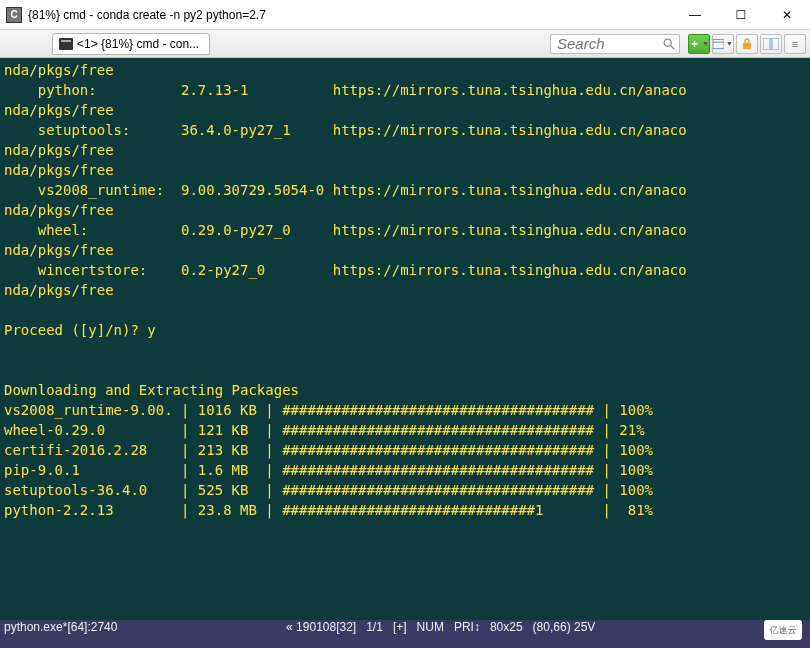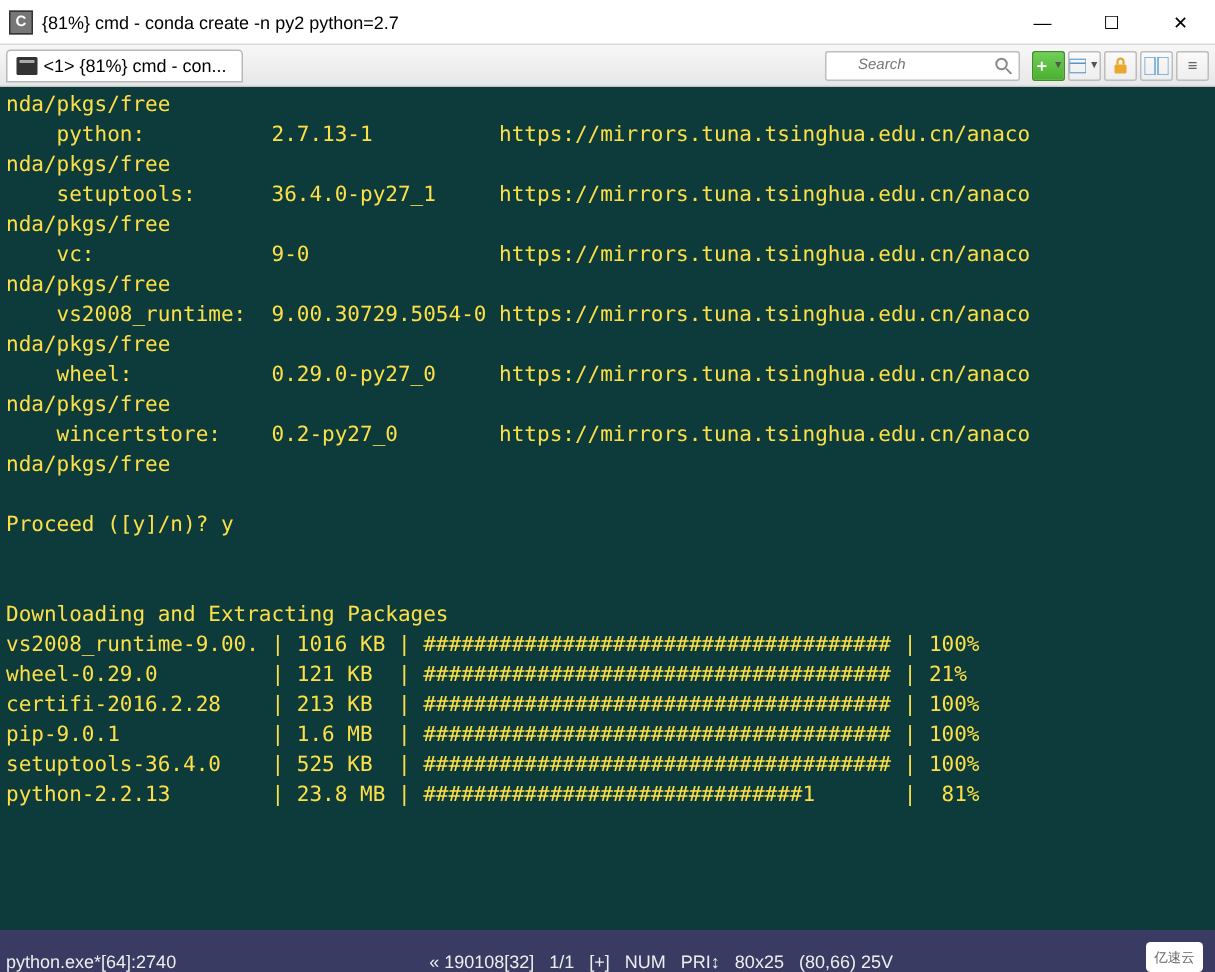--- a/index.html
+++ b/index.html
@@ -41,35 +41,36 @@
       font-size: 12px;
     }
     .tab-item {
       display: flex; align-items: center; gap: 4px;
       background: #fff;
       border: 1px solid #b8b8b8;
       border-top-left-radius: 3px; border-top-right-radius: 3px;
       padding: 2px 10px 2px 6px;
       height: 22px;
       margin-right: 4px;
+      margin-left: 48px;
     }
     .tab-icon {
       width: 14px; height: 12px; background: #333; border-radius: 1px;
       position: relative;
     }
     .tab-icon::after {
       content: ""; position: absolute; top: 2px; left: 2px;
       width: 10px; height: 2px; background: #aaa;
     }
     .toolbar-spacer { flex: 1; }
     .search {
       width: 130px; height: 20px;
       border: 1px solid #bdbdbd; border-radius: 2px;
-      padding: 0 20px 0 21px;
-      font-size: 10px; font-style: italic; color: #888;
+      padding: 0 20px 0 6px;
+      font-size: 15px; font-style: italic; color: #888;
       background: #fff;
     }
     .search-wrap { position: relative; margin-right: 6px; }
     .search-wrap .mag {
       position: absolute; right: 4px; top: 3px;
       width: 14px; height: 14px; color: #888;
     }
     .tbtn {
       width: 22px; height: 20px;
       border: 1px solid #bdbdbd; border-radius: 2px;
@@ -98,21 +99,21 @@
       position: relative;
     }
     .terminal .line { white-space: pre; }
     .dl-section .line { white-space: pre; }
 
     
     .statusbar {
       height: 28px;
       background: #3a3b62;
       color: #eee;
-      display: flex; align-items: flex-end;
+      display: flex; align-items: flex-start;
       font-size: 12px;
       padding: 0 8px 0 4px;
       gap: 24px;
       position: relative;
     }
     .statusbar .seg { white-space: nowrap; }
     .statusbar .center { flex: 1; display: flex; justify-content: center; gap: 10px; }
     .statusbar .logo {
       width: 38px; height: 20px;
       background: #fff; border-radius: 3px;
@@ -172,21 +173,20 @@
   <div class="tbtn menu-dots">≡</div>
 </div>
 
 <div class="terminal">
   <div id="pkg-lines">
       <div class="line">nda/pkgs/free</div>
       <div class="line">    python:          2.7.13-1          https://mirrors.tuna.tsinghua.edu.cn/anaco</div>
       <div class="line">nda/pkgs/free</div>
       <div class="line">    setuptools:      36.4.0-py27_1     https://mirrors.tuna.tsinghua.edu.cn/anaco</div>
       <div class="line">nda/pkgs/free</div>
-      <div class="line">    vc:              9-0               https://mirrors.tuna.tsinghua.edu.cn/anaco</div>
       <div class="line">nda/pkgs/free</div>
       <div class="line">    vs2008_runtime:  9.00.30729.5054-0 https://mirrors.tuna.tsinghua.edu.cn/anaco</div>
       <div class="line">nda/pkgs/free</div>
       <div class="line">    wheel:           0.29.0-py27_0     https://mirrors.tuna.tsinghua.edu.cn/anaco</div>
       <div class="line">nda/pkgs/free</div>
       <div class="line">    wincertstore:    0.2-py27_0        https://mirrors.tuna.tsinghua.edu.cn/anaco</div>
       <div class="line">nda/pkgs/free</div>
     </div>
   <div class="line">&nbsp;</div>
   <div class="line">Proceed ([y]/n)? y</div>

